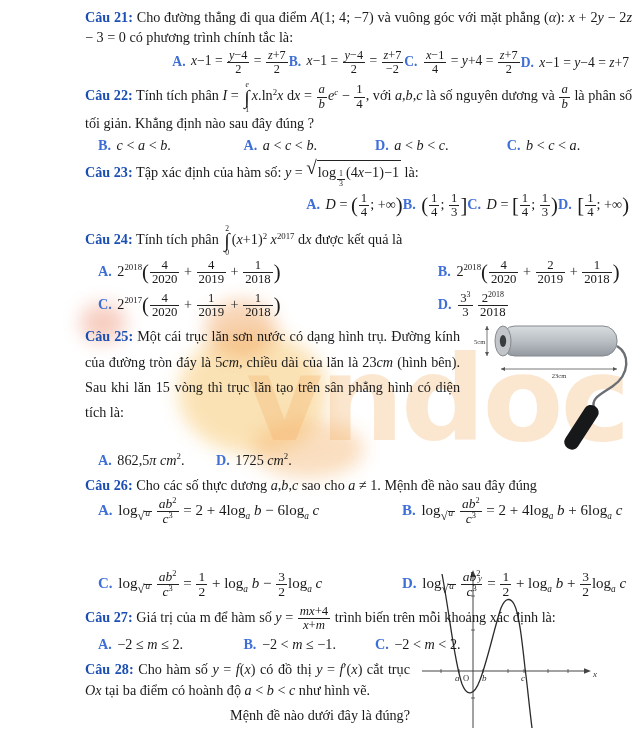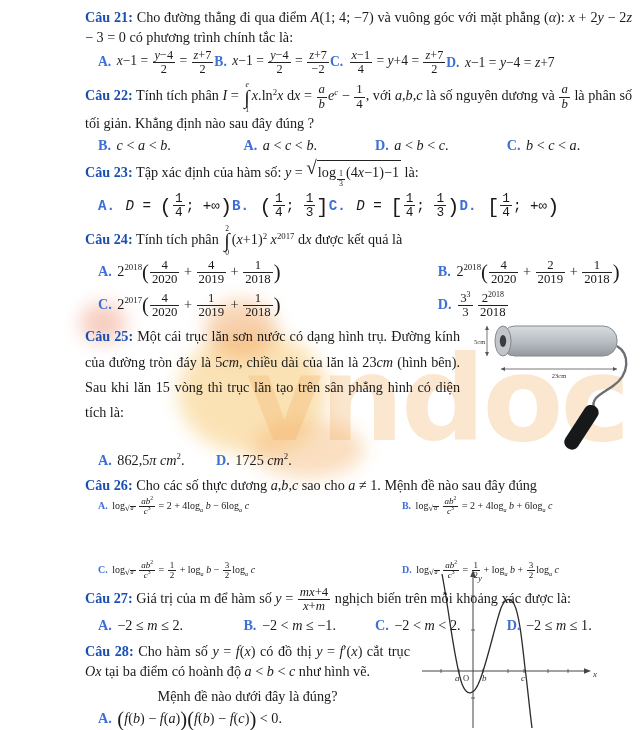--- a/index.html
+++ b/index.html
@@ -33,34 +33,34 @@
   .frac .den{border-top:1px solid #222;}
   .intg{display:inline-flex;flex-direction:column;align-items:center;vertical-align:middle;
     line-height:1;margin:0 2px;}
   .intg .lim{font-size:7.5px;line-height:1;}
   .intg .isym{font-size:20px;line-height:.85;}
   .sqrt{display:inline-flex;align-items:flex-start;vertical-align:middle;}
   .sqrt .rad{font-size:1.35em;line-height:1;transform:translateY(-0.1em);}
   .sqrt .sqb{border-top:1px solid #222;padding:1px 2px 0 1px;}
   .bigbr{font-size:1.45em;vertical-align:-0.15em;line-height:.8;}
   
-  .layout-flex{display:flex;justify-content:flex-start;align-items:center;padding-right:3px;}
+  .layout-flex{display:flex;justify-content:flex-end;align-items:center;padding-right:3px;}
   .layout-row4{display:grid;grid-template-columns:1.16fr 1.05fr 1.05fr 1fr;align-items:center;}
   .layout-grid2a{display:grid;grid-template-columns:1.75fr 1fr;row-gap:5px;align-items:center;}
-  .layout-grid2b{display:grid;grid-template-columns:1.13fr 1fr;row-gap:3px;align-items:center;font-size:10px;gap:44px;}
+  .layout-grid2b{display:grid;grid-template-columns:1.13fr 1fr;row-gap:3px;align-items:center;font-size:15px;gap:44px;}
   .layout-grid2s{display:grid;grid-template-columns:118px 1fr;row-gap:3px;max-width:310px;}
   .layout-stack .option{display:block;margin-bottom:1px;}
   
   .q21 .options{font-size:13.6px;}
-  .q23 .options{margin-top:4px;font-family:Liberation Mono, monospace;}
+  .q23 .options{margin-top:4px;}
   .q25 .body{padding-right:172px;line-height:1.78;}
   .q25 .options{margin-top:24px;}
   .q26 .body{margin-top:2px;}
   .q28 .body{padding-right:222px;}
-  .q28 .body2{padding-right:222px;text-align:center;margin-top:5px;}
+  .q28 .body2{padding-right:222px;text-align:right;margin-top:5px;}
   
   .figure{position:absolute;z-index:1;}
   .fig-roller{left:474px;top:320px;}
   .fig-graph{left:416px;top:568px;}
   svg text{font-family:"Liberation Serif",serif;}
 </style>
 </head>
 <body>
 
 <div class="page" style="--label: #1b4fb3; --opt: #3e6fd6; --text: #1a1a1a; --wm: #f3b36c;">
@@ -251,26 +251,25 @@
             </span><span> + log</span><sub><span class="it">a</span></sub><span> </span><span class="it">b</span><span> + </span><span class="frac">
               <span class="num"><span>3</span></span>
               <span class="den"><span>2</span></span>
             </span><span>log</span><sub><span class="it">a</span></sub><span> </span><span class="it">c</span></span>
         </div>
       </div>
       <div class="question q27">
         <p class="body"><span class="qlabel">Câu 27:</span> <span>Giá trị của m để hàm số </span><span class="it">y</span><span> = </span><span class="frac">
             <span class="num"><span class="it">mx</span><span>+4</span></span>
             <span class="den"><span class="it">x</span><span>+</span><span class="it">m</span></span>
-          </span><span> nghịch biến trên mỗi khoảng xác được  là:</span></p>
+          </span><span> trình biến trên mỗi khoảng xác định  là:</span></p>
         <div class="options layout-row4">
           <span class="option"><span class="letter">A.</span> <span>−2 ≤ </span><span class="it">m</span><span> ≤ 2.</span></span>
           <span class="option"><span class="letter">B.</span> <span>−2 &lt; </span><span class="it">m</span><span> ≤ −1.</span></span>
           <span class="option"><span class="letter">C.</span> <span>−2 &lt; </span><span class="it">m</span><span> &lt; 2.</span></span>
-          <span class="option"><span class="letter">D.</span> <span>−2 ≤ </span><span class="it">m</span><span> ≤ 1.</span></span>
         </div>
       </div>
       <div class="question q28">
         <p class="body"><span class="qlabel">Câu 28:</span> <span>Cho hàm số </span><span class="it">y</span><span> = </span><span class="it">f</span><span>(</span><span class="it">x</span><span>) có đồ thị </span><span class="it">y</span><span> = </span><span class="it">f</span><span>′(</span><span class="it">x</span><span>) cắt trục </span><span class="it">Ox</span><span> tại ba điểm có hoành độ </span><span class="it">a</span><span> &lt; </span><span class="it">b</span><span> &lt; </span><span class="it">c</span><span> như hình vẽ.</span></p>
         <p class="body body2"><span>Mệnh đề nào dưới đây là đúng?</span></p>
         <div class="options layout-stack">
           <span class="option"><span class="letter">A.</span> <span class="bigbr">(</span><span class="it">f</span><span>(</span><span class="it">b</span><span>) − </span><span class="it">f</span><span>(</span><span class="it">a</span><span>)</span><span class="bigbr">)</span><span class="bigbr">(</span><span class="it">f</span><span>(</span><span class="it">b</span><span>) − </span><span class="it">f</span><span>(</span><span class="it">c</span><span>)</span><span class="bigbr">)</span><span> &lt; 0.</span></span>
           <span class="option"> </span>
         </div>
       </div>

